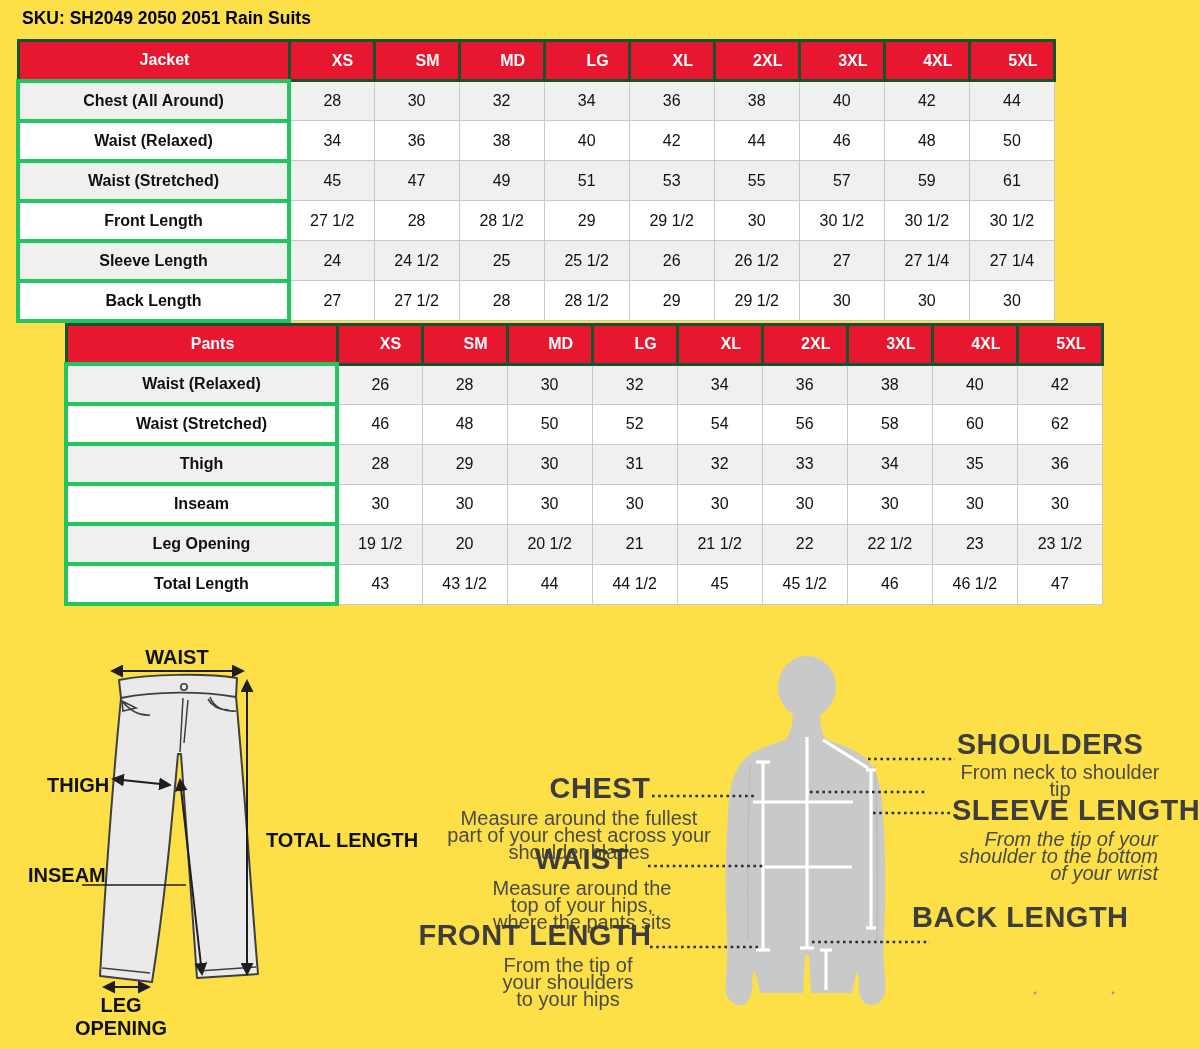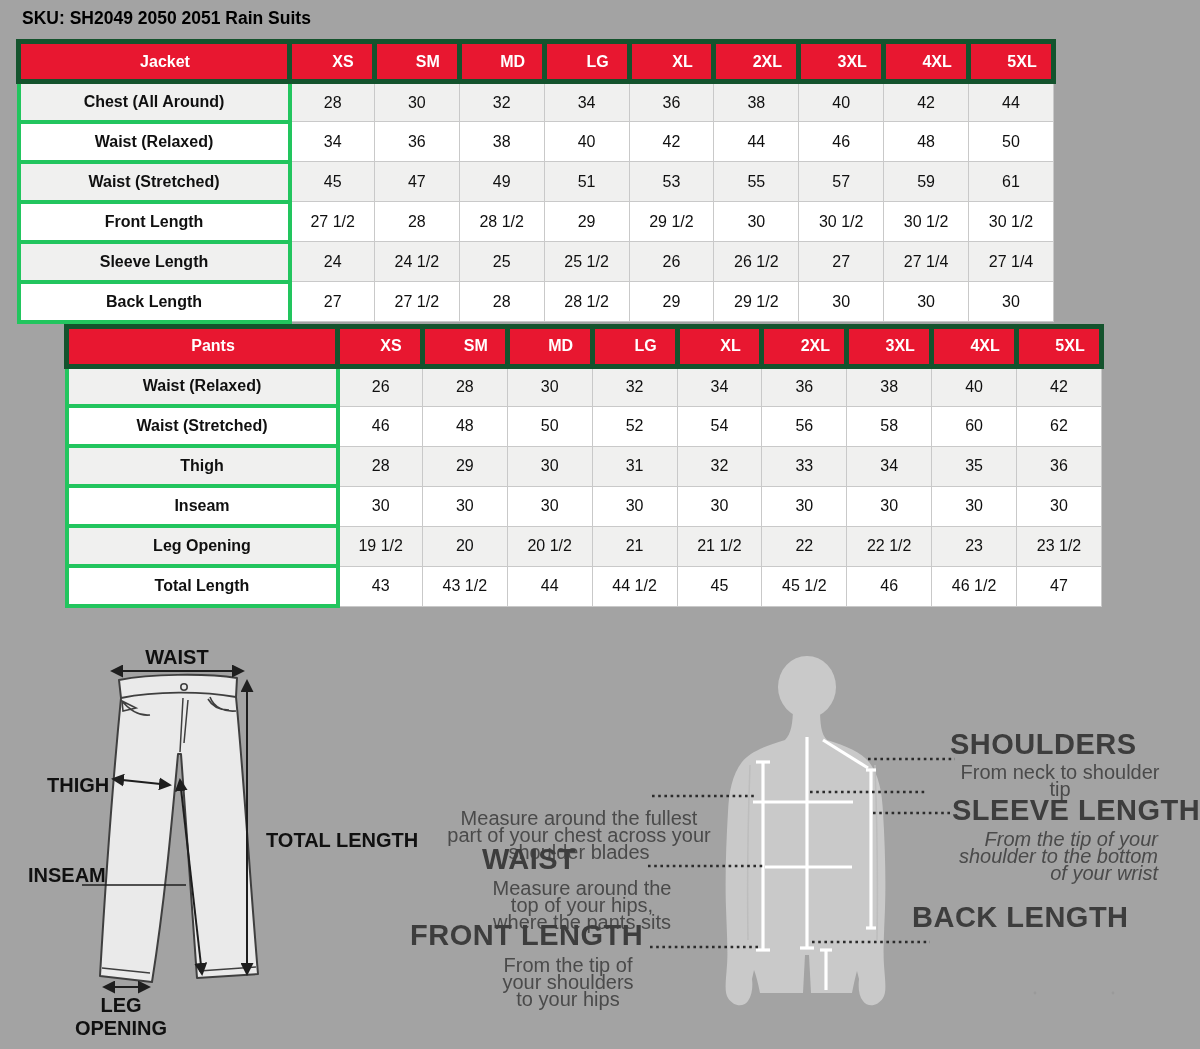--- a/index.html
+++ b/index.html
@@ -1,38 +1,38 @@
 <!DOCTYPE html>
 <html><head>
 <meta charset="utf-8">
 <style>
   html,body{margin:0;padding:0;background:#fff;}
-  #page{position:relative;width:1200px;height:1049px;background:#a3a3a3;overflow:hidden;
+  #page{position:relative;width:1200px;height:1049px;background:#fde047;overflow:hidden;
         font-family:"Liberation Sans",sans-serif;color:#111;}
   
   #sku-title{position:absolute;left:22px;top:8px;font-size:17.5px;font-weight:bold;color:#000;}
   
   #tables{position:absolute;left:16px;top:39px;width:1040px;}
   table.size-table{border-collapse:collapse;table-layout:fixed;width:1040px;border:1px solid #9b9b9b;}
   table.size-table + table.size-table{border-top:none;margin-left:48px;}
   table.size-table col.lab{width:271px;}
   table.size-table th,table.size-table td{height:40px;box-sizing:border-box;padding:0 2px;
       text-align:center;vertical-align:middle;}
   table.size-table thead th{background:#e81730;color:#fff;font-size:16px;font-weight:bold;
-      border:5px solid #14532d;padding-left:24px;}
+      border:3px solid #14532d;padding-left:24px;}
   table.size-table tbody th{font-size:16px;font-weight:bold;color:#101010;border:4px solid #22c55e;}
   table.size-table tbody td{font-size:16px;font-weight:normal;color:#101010;border:1px solid #c9c9c9;}
   table.size-table tbody tr:nth-child(odd){background:#f0f0ef;}
   table.size-table tbody tr:nth-child(even){background:#ffffff;}
   
   #diagram-svg{position:absolute;left:0;top:640px;width:1200px;height:409px;}
   .svg-label{font-family:"Liberation Sans",sans-serif;font-weight:bold;fill:#101010;font-size:20px;}
   
   .big-label{position:absolute;font-size:29px;font-weight:bold;color:#3d3d3d;letter-spacing:.5px;
-      text-align:left;line-height:30px;white-space:nowrap;}
+      text-align:center;line-height:30px;white-space:nowrap;}
   .desc{position:absolute;font-size:20px;color:#4a4a4a;line-height:17px;text-align:center;}
   .desc.left-align{text-align:right;font-style:italic;}
 </style>
 </head>
 <body>
 
 <div id="page">
 
   <div id="sku-title">SKU: SH2049 2050 2051 Rain Suits</div>
 
@@ -330,20 +330,21 @@
         <line x1="868" y1="119" x2="955" y2="119"></line>
         <line x1="810" y1="152" x2="925" y2="152"></line>
         <line x1="873" y1="173" x2="952" y2="173"></line>
         <line x1="812" y1="302" x2="930" y2="302"></line>
       </g>
       <circle cx="1035" cy="353" r="1.4" fill="#9a9a9a"></circle>
       <circle cx="1113" cy="353" r="1.4" fill="#9a9a9a"></circle>
     </g>
   </svg>
 
+  <div class="big-label" style="left:500px;top:773px;width:200px;">CHEST</div>
   <div class="desc" style="left:445px;top:810px;width:268px;">Measure around the fullest part of your chest across your shoulder blades</div>
 
   <div class="big-label" style="left:482px;top:844px;width:200px;">WAIST</div>
   <div class="desc" style="left:487px;top:880px;width:190px;">Measure around the top of your hips, where the pants sits</div>
 
   <div class="big-label" style="left:410px;top:920px;width:250px;">FRONT LENGTH</div>
   <div class="desc" style="left:493px;top:957px;width:150px;">From the tip of your shoulders to your hips</div>
 
   <div class="big-label" style="left:950px;top:729px;width:200px;">SHOULDERS</div>
   <div class="desc" style="left:960px;top:764px;width:200px;">From neck to shoulder tip</div>

